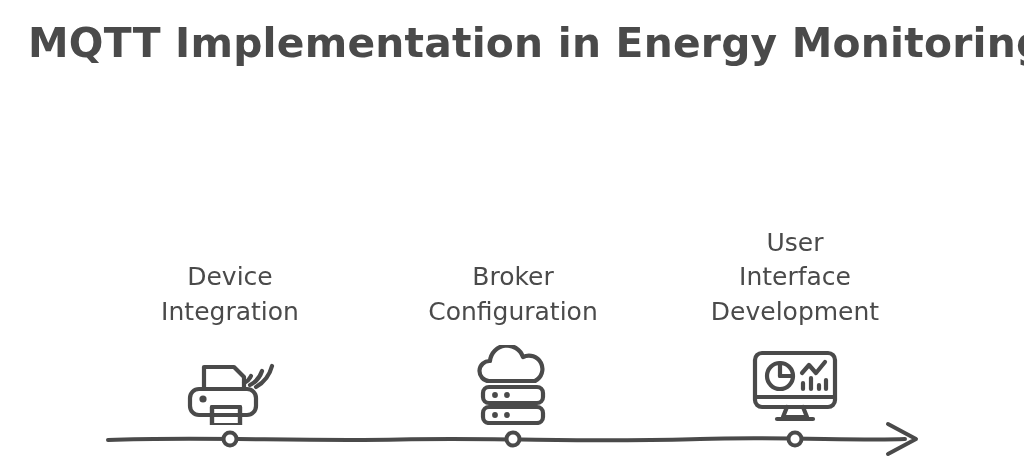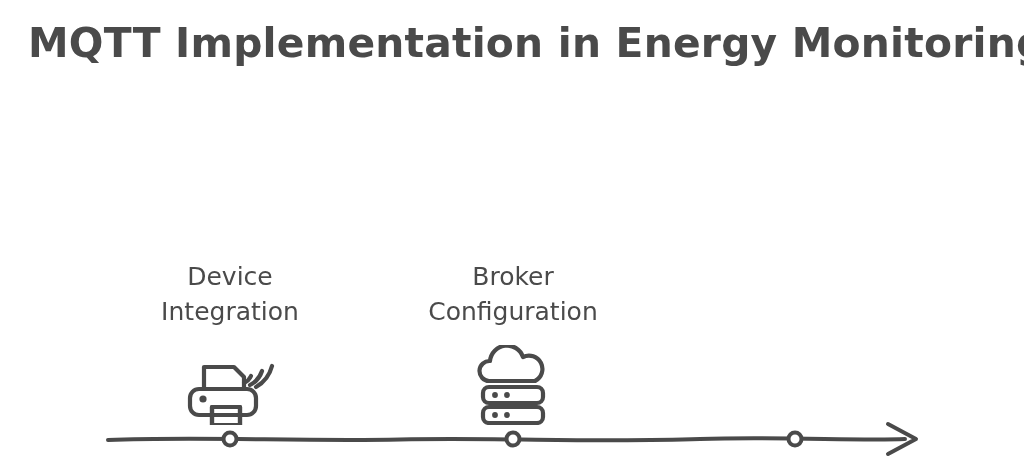--- a/index.html
+++ b/index.html
@@ -147,14 +147,44 @@
           <circle cx="42" cy="50" r="2.9" fill="#4a4a4a" stroke="none"></circle>
 
           <rect x="18" y="62" width="60" height="16" rx="6" ry="6"></rect>
           <circle cx="30" cy="70" r="2.9" fill="#4a4a4a" stroke="none"></circle>
           <circle cx="42" cy="70" r="2.9" fill="#4a4a4a" stroke="none"></circle>
         </g>
       </svg>
     </div>
   </div>
 
+  <div class="milestone" id="ms-2">
+    <div class="milestone-label">User
+Interface
+Development</div>
+    <div class="milestone-icon">
+      <svg width="96" height="80" viewBox="0 0 96 80">
+        <g fill="none" stroke="#4a4a4a" stroke-width="4.2" stroke-linecap="round" stroke-linejoin="round">
+
+          <rect x="8" y="8" width="80" height="54" rx="7" ry="7"></rect>
+
+          <path d="M 10 52 L 86 52"></path>
+
+          <path d="M 40 62 L 36 72 L 60 72 L 56 62"></path>
+
+          <path d="M 30 74 L 66 74"></path>
+
+          <circle cx="33" cy="31" r="13"></circle>
+          <path d="M 33 31 L 33 18"></path>
+          <path d="M 33 31 L 46 31"></path>
+
+          <path d="M 55 28 L 62 20 L 69 28 L 78 17"></path>
+
+          <path d="M 56 44 L 56 38"></path>
+          <path d="M 64 44 L 64 33"></path>
+          <path d="M 72 44 L 72 40"></path>
+          <path d="M 79 44 L 79 35"></path>
+        </g>
+      </svg>
+    </div>
+  </div>
 
 </div>
 
 </body></html>

